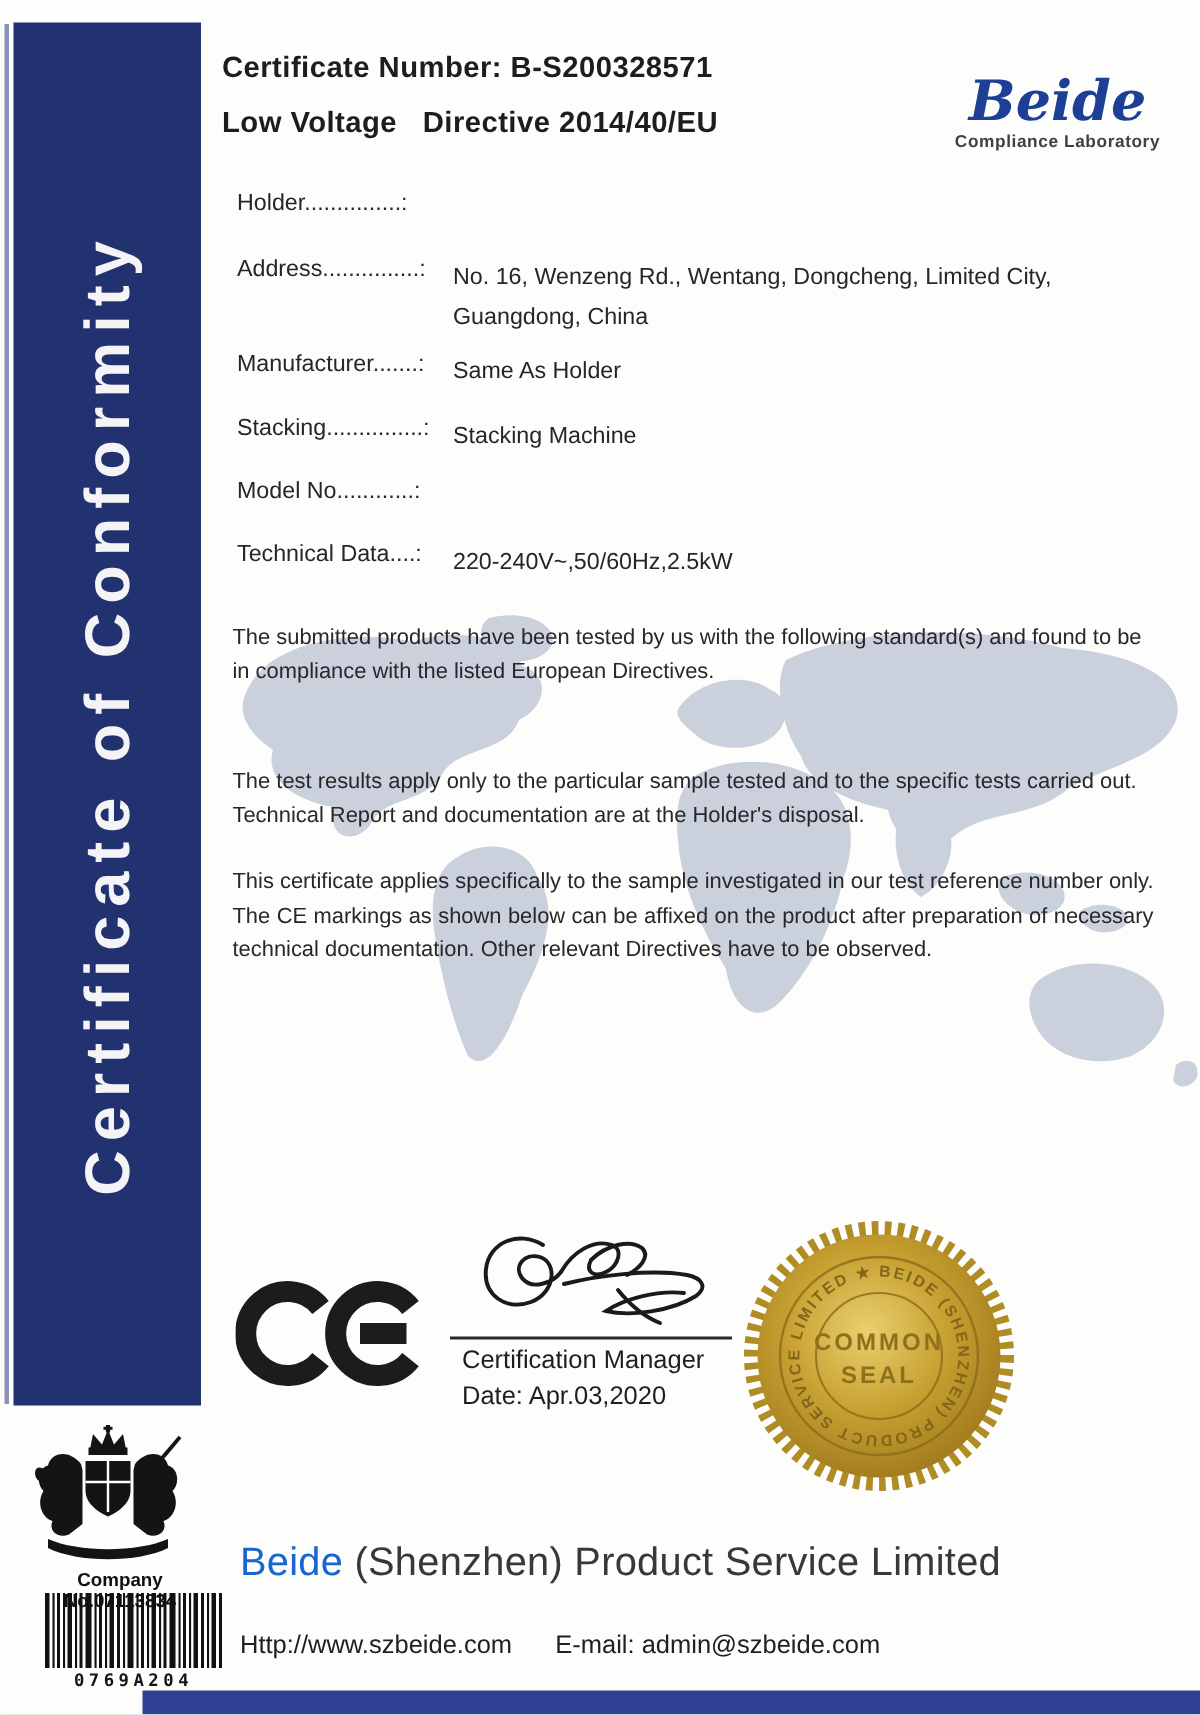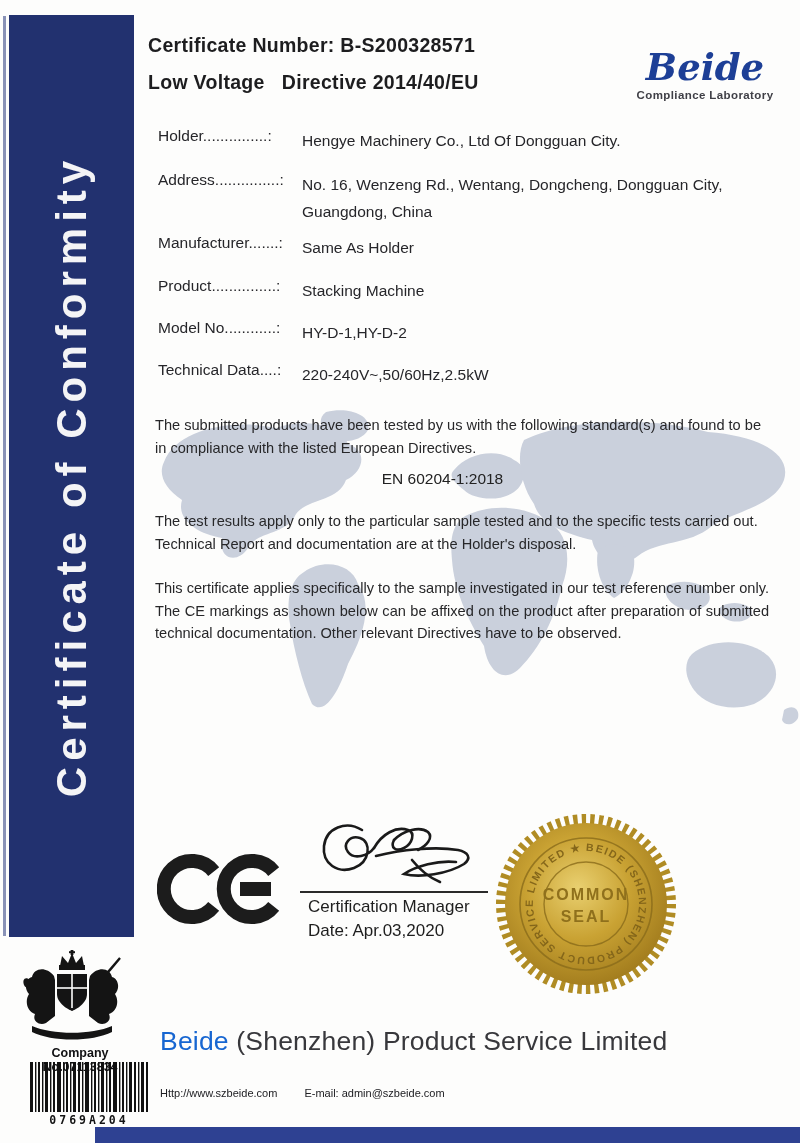--- a/index.html
+++ b/index.html
@@ -49,21 +49,21 @@
   #arms{left:20px;top:950px;}
   #company-no{left:14px;top:1046px;width:132px;text-align:center;font-size:12.5px;font-weight:bold;color:#101012;}
   #barcode{left:30px;top:1062px;}
   #barcode-text{left:24px;top:1113px;width:130px;text-align:center;
                 font-family:"DejaVu Sans Mono",monospace;font-size:11.5px;font-weight:bold;
                 letter-spacing:3px;color:#141414;white-space:nowrap;}
   #company-line{left:160px;top:1026px;font-size:26.5px;letter-spacing:.2px;white-space:nowrap;}
   #company-line .blue{color:#1766d1;}
   #company-line .rest{color:#38383c;}
   #addr{left:160px;top:1066px;font-size:13.8px;color:#202024;white-space:nowrap;}
-  #webmail{left:160px;top:1087px;font-size:11px;color:#202024;white-space:nowrap;}
+  #webmail{left:160px;top:1087px;font-size:17px;color:#202024;white-space:nowrap;}
   #webmail .email{margin-left:24px;}
   #bottom-bar{left:95px;top:1127px;width:705px;height:16px;background:#2e4192;}
 </style>
 </head>
 <body>
 
 <div id="page">
 
   <svg id="map" class="abs" viewBox="0 0 664 368" xmlns="http://www.w3.org/2000/svg">
     <g fill="#c8cedb" stroke="none">
@@ -95,41 +95,38 @@
   </div>
 
   <div id="hdr1" class="abs hdr">Certificate Number: B-S200328571</div>
   <div id="hdr2" class="abs hdr">Low Voltage   Directive 2014/40/EU</div>
   <div id="logo" class="abs">
     <div class="name">Beide</div>
     <div class="sub">Compliance Laboratory</div>
   </div>
 
   <div class="abs f-label" style="top:127px">Holder...............:</div>
-  <div class="abs f-value" style="top:127px">Hengye Machinery Co., Ltd Of Dongguan City.</div>
 
   <div class="abs f-label" style="top:171px">Address...............:</div>
-  <div class="abs f-value" style="top:171px">No. 16, Wenzeng Rd., Wentang, Dongcheng, Dongguan City, Guangdong, China</div>
+  <div class="abs f-value" style="top:171px">No. 16, Wenzeng Rd., Wentang, Dongcheng, Limited City, Guangdong, China</div>
 
   <div class="abs f-label" style="top:234px">Manufacturer.......:</div>
   <div class="abs f-value" style="top:234px">Same As Holder</div>
 
-  <div class="abs f-label" style="top:277px">Product...............:</div>
+  <div class="abs f-label" style="top:277px">Stacking...............:</div>
   <div class="abs f-value" style="top:277px">Stacking Machine</div>
 
   <div class="abs f-label" style="top:319px">Model No............:</div>
-  <div class="abs f-value" style="top:319px">HY-D-1,HY-D-2</div>
 
   <div class="abs f-label" style="top:361px">Technical Data....:</div>
   <div class="abs f-value" style="top:361px">220-240V~,50/60Hz,2.5kW</div>
 
   <div id="p1" class="abs para">The submitted products have been tested by us with the following standard(s) and found to be in compliance with the listed European Directives.</div>
-  <div id="std" class="abs">EN 60204-1:2018</div>
   <div id="p2" class="abs para">The test results apply only to the particular sample tested and to the specific tests carried out. Technical Report and documentation are at the Holder's disposal.</div>
-  <div id="p3" class="abs para">This certificate applies specifically to the sample investigated in our test reference number only. The CE markings as shown below can be affixed on the product after preparation of submitted technical documentation. Other relevant Directives have to be observed.</div>
+  <div id="p3" class="abs para">This certificate applies specifically to the sample investigated in our test reference number only. The CE markings as shown below can be affixed on the product after preparation of necessary technical documentation. Other relevant Directives have to be observed.</div>
 
   <svg id="ce" class="abs" width="124" height="76" viewBox="0 0 124 76" xmlns="http://www.w3.org/2000/svg">
     <g stroke="#1c1c1c" stroke-width="14" fill="none">
       <path d="M 56.7,55.4 A 28,28 0 1 1 56.7,20.6"></path>
       <path d="M 116.7,55.4 A 28,28 0 1 1 116.7,20.6"></path>
       <path d="M 83,38 L 114,38"></path>
     </g>
   </svg>
 
   <svg id="sig" class="abs" width="170" height="78" viewBox="0 0 170 78" xmlns="http://www.w3.org/2000/svg">

